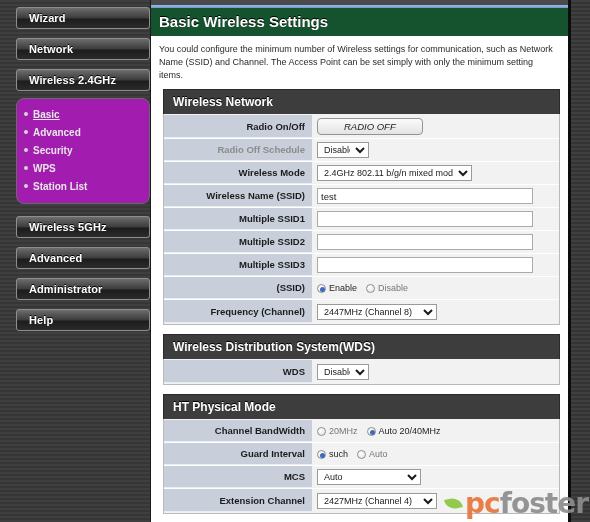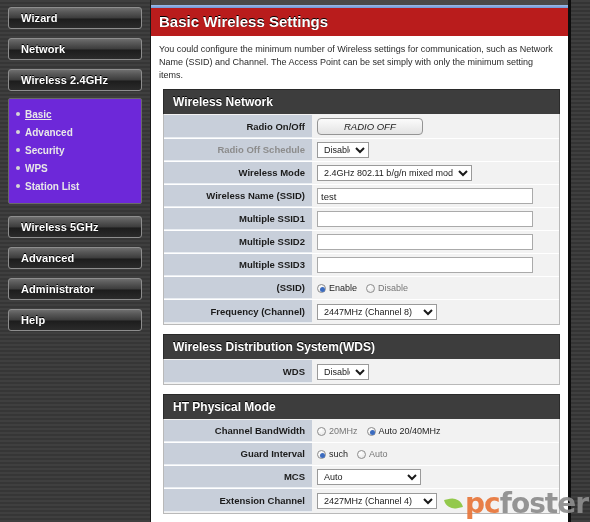--- a/index.html
+++ b/index.html
@@ -14,21 +14,21 @@
       to bottom,
       #3f3f3f 0px, #3f3f3f 2px,
       #363636 2px, #363636 4px
     );
     position: relative;
   }
 
   
   #sidebar {
     position: absolute;
-    left: 0; top: 0;
+    left: 8px; top: 0;
     width: 150px;
     height: 522px;
     padding: 7px 8px 0 8px;
   }
 
   .nav-btn {
     height: 22px;
     margin-bottom: 9px;
     border: 1px solid #8e8e8e;
     border-radius: 3px;
@@ -40,22 +40,22 @@
     display: flex;
     align-items: center;
     padding-left: 12px;
     text-shadow: 0 -1px 0 #000;
     cursor: pointer;
     letter-spacing: 0.1px;
   }
 
   .submenu {
     border: 1px solid #6a6a6a;
-    border-radius: 2px;
-    background: #6d28d9;
+    border-radius: 8px;
+    background: #a21caf;
     padding: 7px 0 7px 0;
     margin-bottom: 12px;
     margin-top: -2px;
   }
   .submenu-item {
     font-size: 10px;
     color: #e8e8e8;
     font-weight: bold;
     padding: 2px 0 2px 16px;
     position: relative;
@@ -97,21 +97,21 @@
     background: #4a4a4a;
     flex: none;
   }
   .blue-line {
     height: 3px;
     background: linear-gradient(to bottom, #9dbbe8, #6f97d6);
     flex: none;
   }
 
   .page-title {
-    background: #b91c1c;
+    background: #14532d;
     color: #ffffff;
     font-size: 15px;
     font-weight: bold;
     padding: 5px 0 6px 8px;
     flex: none;
     text-shadow: 0 -1px 0 #000;
   }
 
   .page-desc {
     font-size: 9px;

